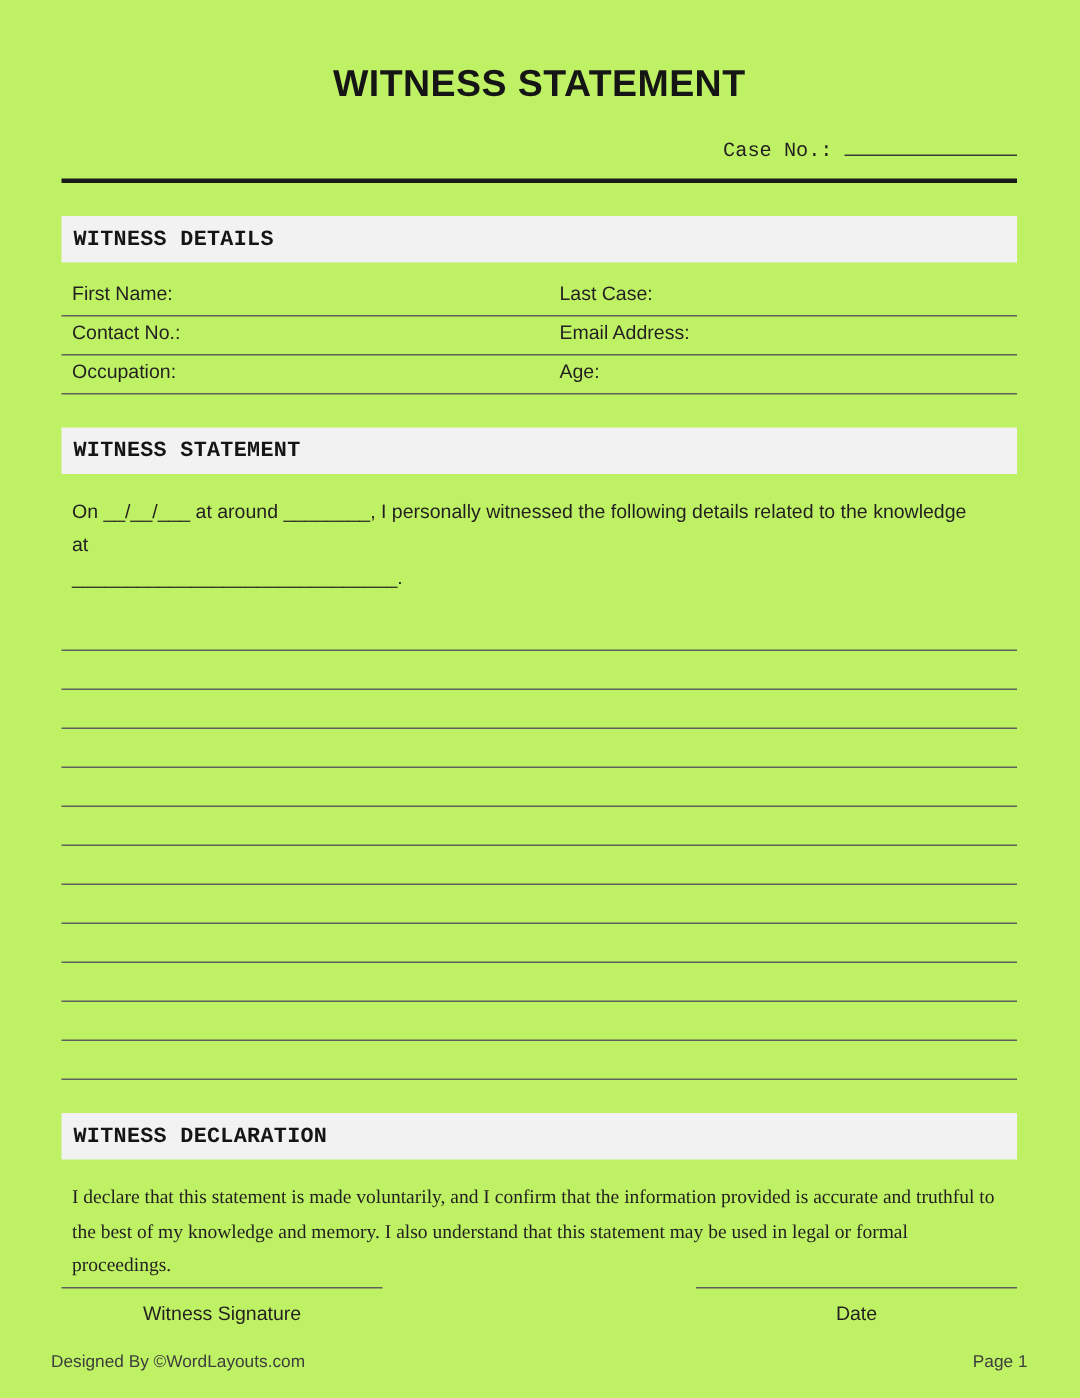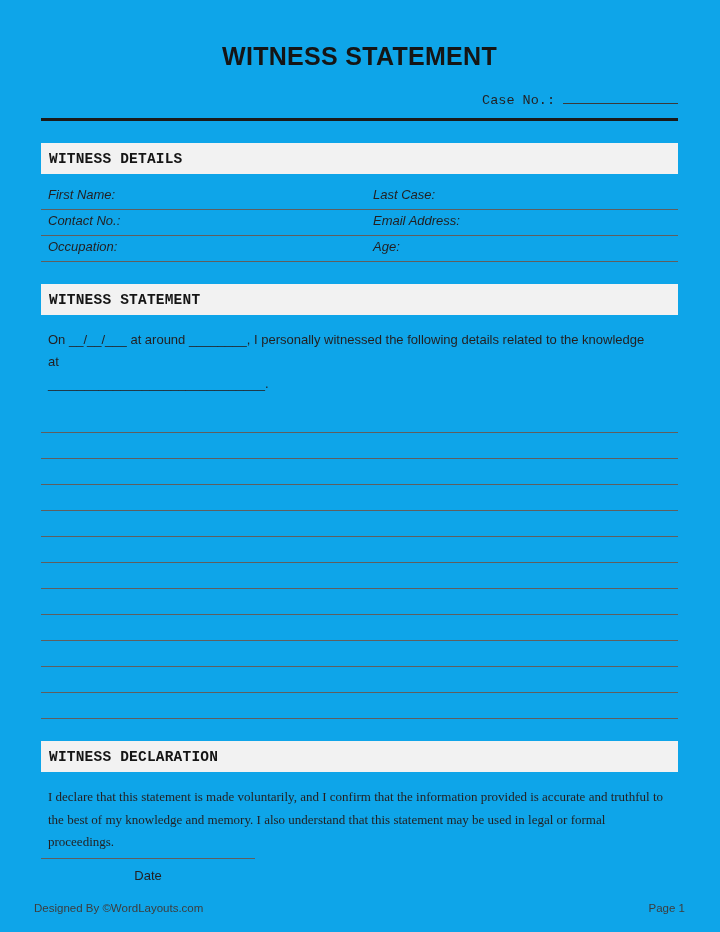--- a/index.html
+++ b/index.html
@@ -13,21 +13,21 @@
     position: relative;
     font-family: "Liberation Sans", sans-serif;
     color: #231f20;
     overflow: hidden;
   }
   .page {
     position: absolute;
     left: 0; top: 0;
     width: 720px;
     height: 932px;
-    background: #0ea5e9;
+    background: #bef264;
   }
   .content {
     position: absolute;
     left: 41px;
     top: 0;
     width: 637px;
   }
 
   
   .doc-title {
@@ -86,21 +86,20 @@
   .details {
     margin-top: 10px;
   }
   .detail-row {
     display: flex;
     height: 26px;
     align-items: flex-start;
     border-bottom: 1.2px solid #5f5f5f;
     padding-top: 3px;
     box-sizing: border-box;
-    font-style: italic;
   }
   .detail-cell {
     font-size: 13px;
     color: #231f20;
     padding-left: 7px;
     box-sizing: border-box;
   }
   .detail-cell.left { width: 325px; }
   .detail-cell.right { width: 312px; }
   .detail-cell.full { width: 637px; }
@@ -229,20 +228,24 @@
 
     <div class="section-band">
       <span class="section-title">WITNESS DECLARATION</span>
     </div>
 
     <div class="declaration-text">I declare that this statement is made voluntarily, and I confirm that the information provided is accurate and truthful to the best of my knowledge and memory. I also understand that this statement may be used in legal or formal proceedings.</div>
 
   </div>
 
   <div class="sign-block">
+    <div class="sign-col">
+      <div class="sign-line"></div>
+      <div class="sign-label">Witness Signature</div>
+    </div>
     <div class="sign-col">
       <div class="sign-line"></div>
       <div class="sign-label">Date</div>
     </div>
   </div>
 
   <div class="footer">
     <span>Designed By ©WordLayouts.com</span>
     <span>Page 1</span>
   </div>

